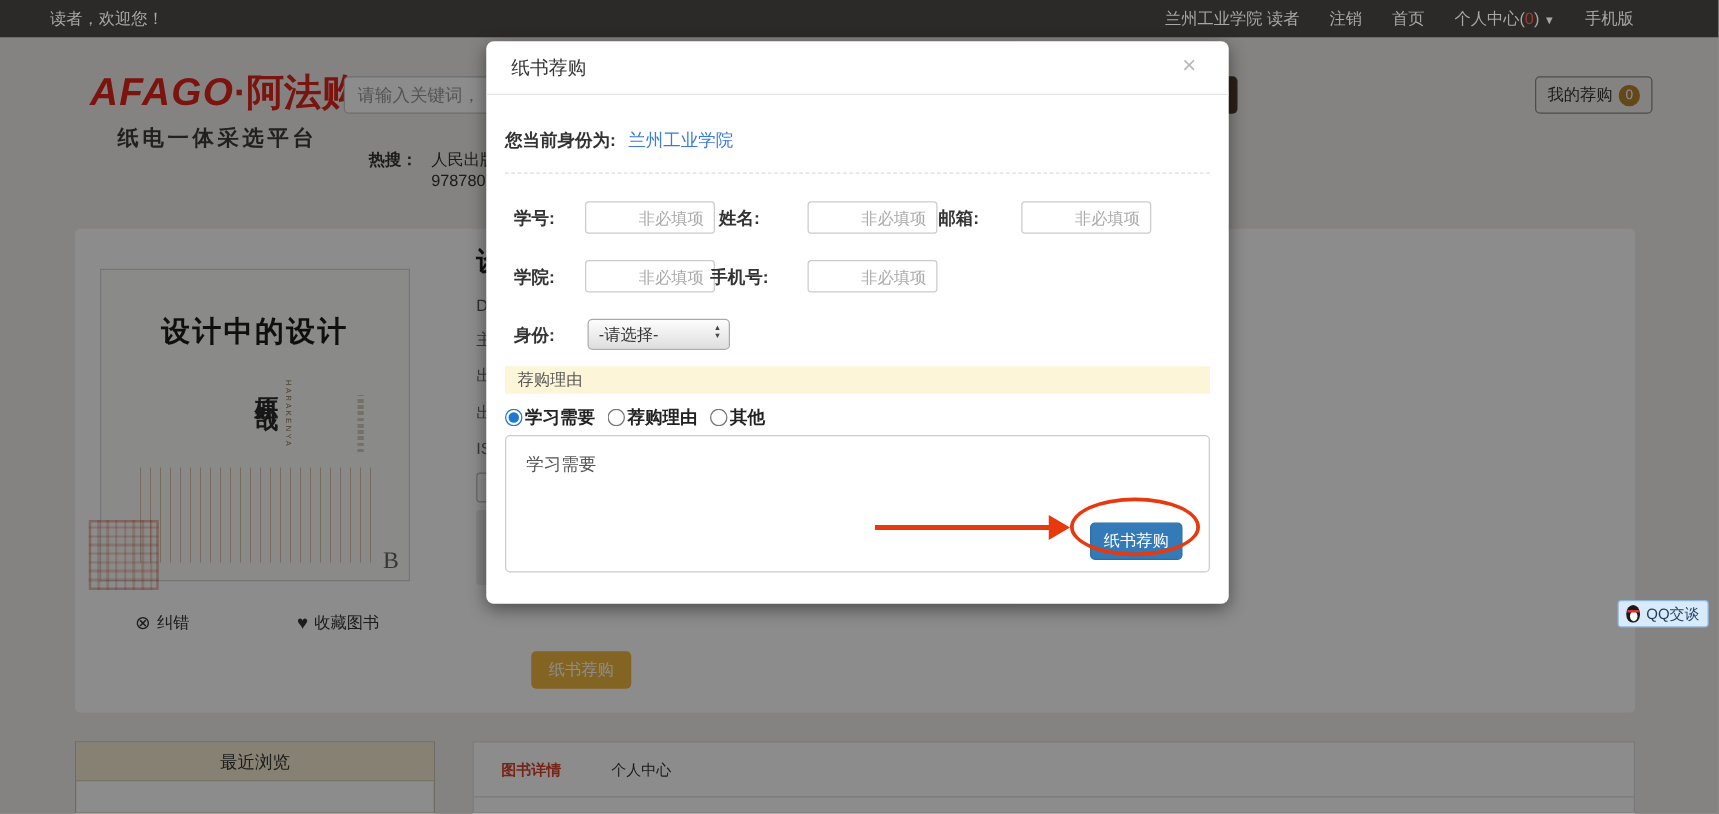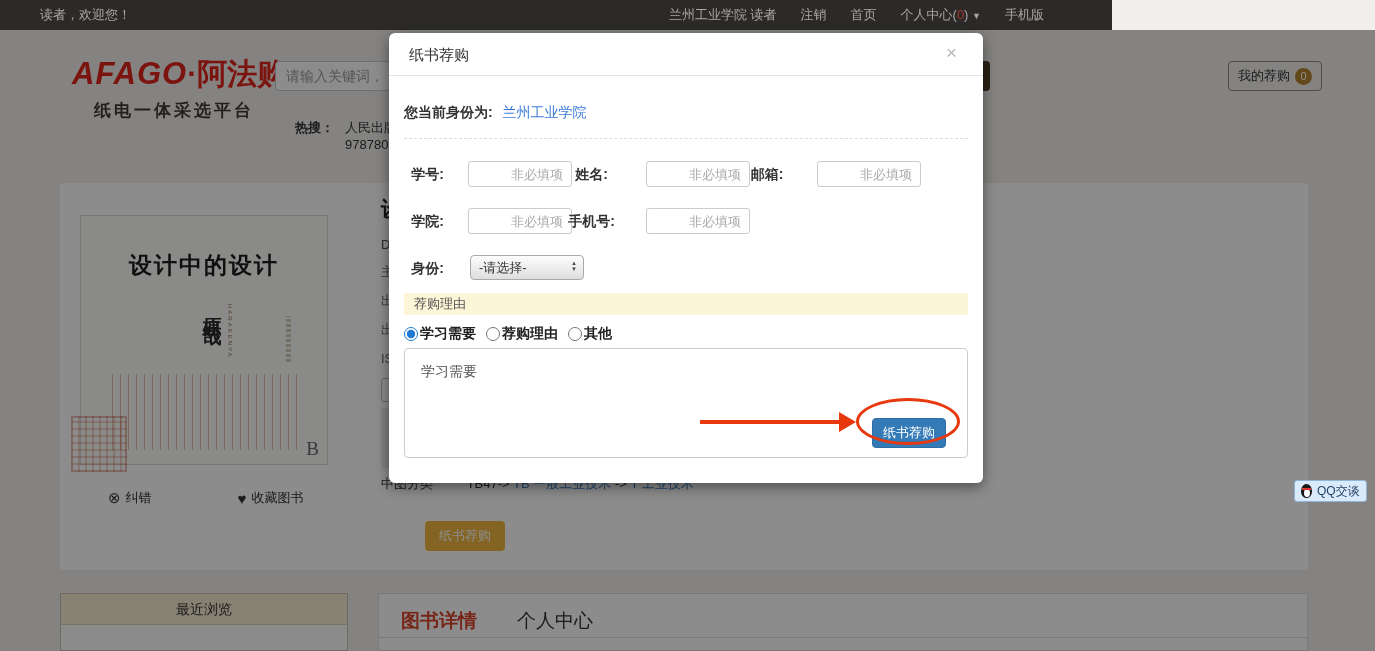--- a/index.html
+++ b/index.html
@@ -1,20 +1,20 @@
 <!DOCTYPE html>
 <html><head>
 <meta charset="utf-8">
 <style>
   * { margin:0; padding:0; box-sizing:border-box; }
   body { font-family:"Liberation Sans","DejaVu Sans",sans-serif; background:#444; }
   .page { position:relative; width:1375px; height:651px; background:#f0efec; overflow:hidden; }
 
   
-  .topbar { position:absolute; left:0; top:0; width:1112px; height:30px; background:#2b2a29; color:#a9a6a3; font-size:13px; line-height:30px; z-index:5; }
+  .topbar { position:absolute; left:0; top:0; width:1375px; height:30px; background:#2b2a29; color:#a9a6a3; font-size:13px; line-height:30px; z-index:5; }
   .topbar .welcome { position:absolute; left:40px; }
   .topbar .links { position:absolute; right:68px; top:0; display:flex; gap:24px; }
   .topbar .links a { color:#a9a6a3; text-decoration:none; cursor:pointer; }
   .topbar .org { text-decoration:underline; }
   .topbar .count { color:#a5382a; }
   .topbar .caret { font-size:9px; }
 
   
   .logo { position:absolute; left:72px; top:54px; }
   .logo-main { font-size:31px; font-weight:900; font-style:italic; color:#e0241a; letter-spacing:1px; }
@@ -51,21 +51,21 @@
   .bi-gray { margin-top:6px; width:560px; height:60px; background:#ececec; border-radius:3px; }
   .class-line { position:absolute; left:321px; top:292px; font-size:13px; color:#333; }
   .class-line .lbl { font-weight:400; margin-right:30px; }
   .class-line a { color:#3b7cc7; text-decoration:none; cursor:pointer; }
   .gold-btn { position:absolute; left:365px; top:338px; width:80px; height:30px; background:#efb73e; border:none; border-radius:4px; color:#fff; font-size:13px; cursor:pointer; }
 
   
   .recent { position:absolute; left:60px; top:593px; width:288px; height:58px; background:#fff; border:1px solid #c9c4b4; }
   .recent-head { height:31px; background:#f5ecd0; border-bottom:1px solid #d8d2bc; text-align:center; font-size:14px; color:#333; line-height:31px; }
   .detail-panel { position:absolute; left:378px; top:593px; width:930px; height:58px; background:#fff; border:1px solid #ddd; }
-  .tabs { display:flex; gap:40px; padding:14px 0 0 22px; font-size:19px; height:44px; border-bottom:1px solid #ddd; }
+  .tabs { display:flex; gap:40px; padding:14px 0 0 22px; font-size:12px; height:44px; border-bottom:1px solid #ddd; }
   .tab-active { color:#d9442b; font-weight:700; cursor:pointer; }
   .tab { color:#333; cursor:pointer; }
 
   
   .overlay { position:absolute; left:0; top:30px; width:1375px; height:621px; background:rgba(0,0,0,0.45); z-index:10; }
 
   
   .qq { position:absolute; left:1294px; top:480px; width:73px; height:22px; background:#d9eafb; border:1px solid #8fb6d9; border-radius:3px; display:flex; align-items:center; gap:4px; padding:0 5px; font-size:12px; color:#1f3c5e; z-index:30; cursor:pointer; }
   .penguin { position:relative; width:13px; height:15px; }
   .penguin .body { position:absolute; left:1px; top:0; width:11px; height:14px; background:#1a1a1a; border-radius:50% 50% 46% 46%; }
@@ -157,27 +157,20 @@
     <div class="book-info">
       <div class="bi-title">设计中的设计</div>
       <div class="bi-sub">DESIGN OF DESIGN</div>
       <div class="bi-line">主编：</div>
       <div class="bi-line">出版社：</div>
       <div class="bi-line">出版时间：</div>
       <div class="bi-line">ISBN：</div>
       <div class="bi-tag"></div>
       <div class="bi-gray"></div>
     </div>
-    <div class="class-line">
-      <span class="lbl">中图分类</span>
-      <span>TB47-&gt;</span>
-      <a>TB 一般工业技术</a>
-      <span>-&gt;</span>
-      <a>T 工业技术</a>
-    </div>
     <button class="gold-btn">纸书荐购</button>
   </div>
 
   <div class="recent">
     <div class="recent-head">最近浏览</div>
   </div>
   <div class="detail-panel">
     <div class="tabs">
       <span class="tab-active">图书详情</span>
       <span class="tab">个人中心</span>

